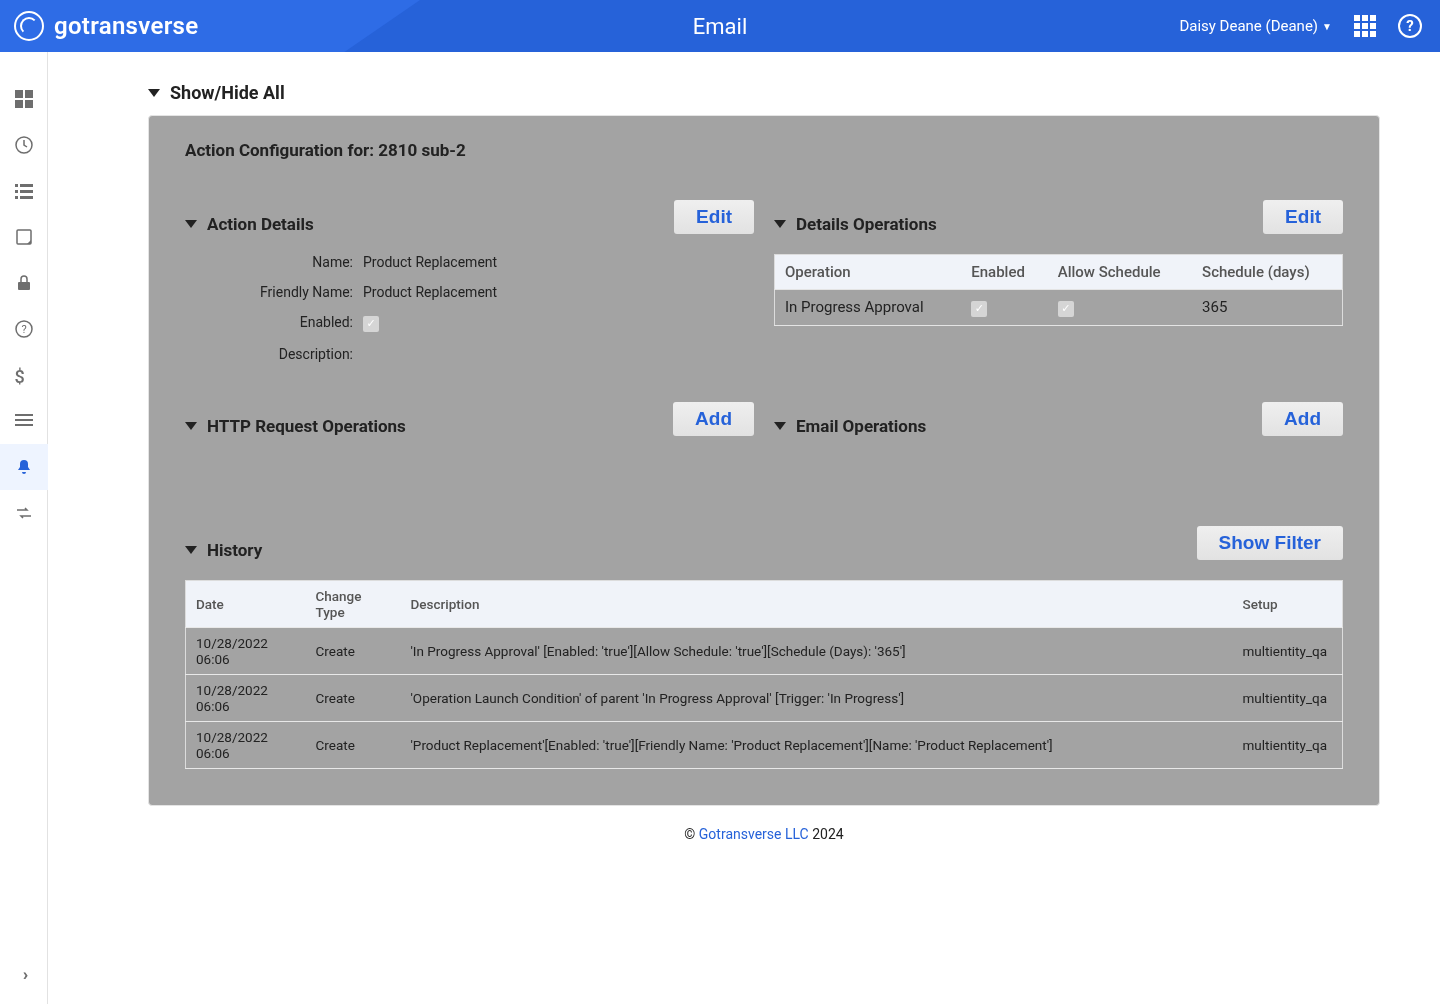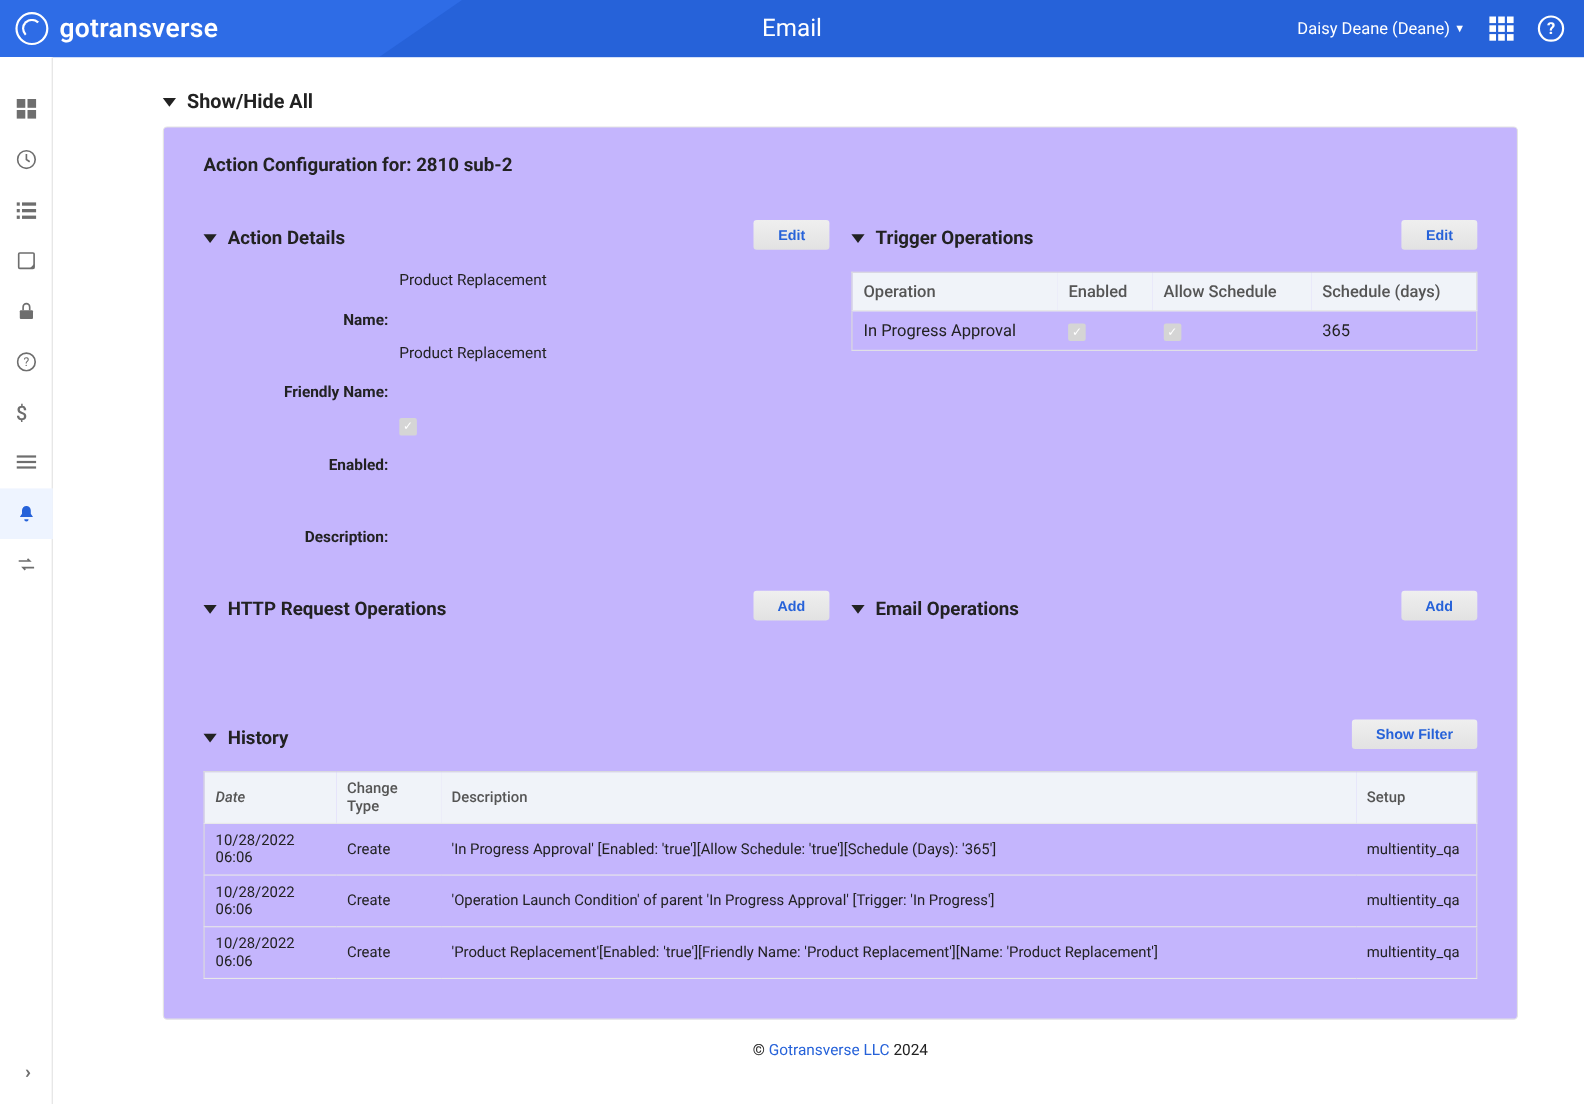--- a/index.html
+++ b/index.html
@@ -37,43 +37,43 @@
 .sidebar { position: fixed; top: 52px; left: 0; width: 48px; bottom: 0; background: #fff; border-right: 1px solid #e2e2e2; display: flex; flex-direction: column; align-items: center; padding-top: 24px; }
 .nav-item { width: 48px; height: 46px; display: flex; align-items: center; justify-content: center; color: #6e6e6e; cursor: pointer; }
 .nav-item.active { background: #eef4ff; color: #2662d9; }
 .nav-item svg, .nav-item .ico { width: 18px; height: 18px; }
 .nav-expand { margin-top: auto; margin-bottom: 10px; width: 48px; height: 40px; display: flex; align-items: center; justify-content: center; cursor: pointer; color: #6e6e6e; }
 
 
 .main { margin-left: 48px; padding: 30px 60px 20px 100px; }
 .showhide { display: flex; align-items: center; gap: 10px; font-size: 18px; font-weight: 700; color: #222; margin-bottom: 12px; cursor: pointer; }
 .caret { width: 0; height: 0; border-left: 6px solid transparent; border-right: 6px solid transparent; border-top: 8px solid #222; }
-.card { background: #c4b5fd; border: 1px solid #e4e4e4; border-radius: 4px; padding: 24px 36px 36px 36px; }
+.card { background: #a3a3a3; border: 1px solid #e4e4e4; border-radius: 4px; padding: 24px 36px 36px 36px; }
 .card-title { font-size: 17px; font-weight: 700; margin-bottom: 40px; }
 
 .two-col { display: grid; grid-template-columns: 1fr 1fr; gap: 20px; align-items: start; margin-bottom: 40px; }
 .section-header { display: flex; align-items: flex-end; justify-content: space-between; margin-bottom: 20px; gap: 12px; }
 .section-title { display: flex; align-items: center; gap: 10px; font-size: 17px; font-weight: 700; cursor: pointer; }
-.btn { background: linear-gradient(to bottom, #efefef, #e2e2e2); border: none; border-radius: 3px; padding: 6px 22px; font-size: 13px; font-weight: 600; color: #2662d9; cursor: pointer; }
+.btn { background: linear-gradient(to bottom, #efefef, #e2e2e2); border: none; border-radius: 3px; padding: 6px 22px; font-size: 19px; font-weight: 600; color: #2662d9; cursor: pointer; }
 
 .detail-grid { display: grid; grid-template-columns: 150px 1fr; row-gap: 14px; column-gap: 10px; font-size: 14px; padding-left: 18px; }
-.detail-label { text-align: right; font-weight: 700; margin-top: 36px; }
+.detail-label { text-align: right; font-weight: 400; }
 .checkbox-dis { width: 16px; height: 16px; background: #d5d5d5; border-radius: 2px; display: inline-flex; align-items: center; justify-content: center; color: #fff; font-size: 11px; }
 .checkbox-dis::after { content: '✓'; }
 
 .ops-table { width: 100%; border: 1px solid #dcdcdc; border-collapse: collapse; font-size: 15px; }
 .ops-table th, .ops-table td { padding: 8px 10px; text-align: left; border-bottom: 1px solid #e4e4e4; }
 .ops-table thead { background: #f0f3f9; color: #555; font-weight: 500; }
 .ops-table thead th { font-weight: 500; }
 
 .history-table { width: 100%; border: 1px solid #dcdcdc; border-collapse: collapse; font-size: 13.5px; }
 .history-table th, .history-table td { padding: 7px 10px; text-align: left; border-bottom: 1px solid #e8e8e8; }
 .history-table thead { background: #f0f3f9; color: #555; }
 .history-table thead th { font-weight: 500; }
-.col-date { width: 120px; font-style: italic; }
+.col-date { width: 120px; }
 .col-type { width: 95px; }
 .col-user { width: 110px; }
 
 .footer { text-align: center; margin-top: 20px; font-size: 14px; color: #222; }
 .footer a { color: #2662d9; text-decoration: none; margin-top: 28px; }
 </style>
 </head>
 <body>
 
 <div class="header">
@@ -198,21 +198,21 @@
           <div><span class="checkbox-dis"></span></div>
           <div class="detail-label">Description:</div>
           <div></div>
         </div>
       </div>
 
       <div>
         <div class="section-header">
           <div class="section-title">
             <span class="caret"></span>
-            <span>Trigger Operations</span>
+            <span>Details Operations</span>
           </div>
           <button class="btn">Edit</button>
         </div>
         <table class="ops-table">
           <thead>
             <tr>
               <th>Operation</th>
               <th>Enabled</th>
               <th>Allow Schedule</th>
               <th>Schedule (days)</th>

